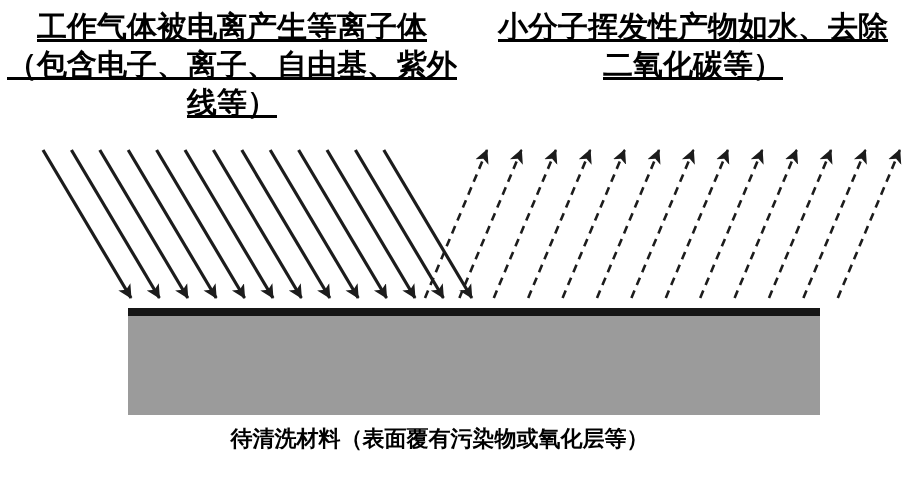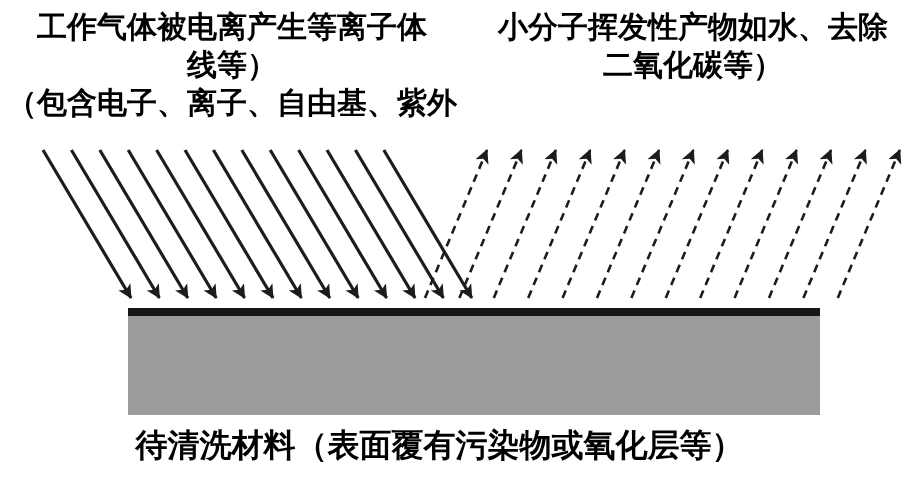--- a/index.html
+++ b/index.html
@@ -19,20 +19,21 @@
     overflow: hidden;
   }
   .label {
     position: absolute;
     text-align: center;
     font-size: 30px;
     line-height: 38px;
     font-weight: 600;
     white-space: nowrap;
     color: var(--text, #000000);
+    text-decoration: underline;
   }
   .label-plasma {
     left: 6px;
     top: 8px;
     width: 452px;
   }
   .label-products {
     left: 474px;
     top: 8px;
     width: 438px;
@@ -66,35 +67,35 @@
     background: var(--substrate, #9b9b9b);
     border-top: 8px solid var(--edge, #161616);
     box-sizing: content-box;
   }
   .caption {
     position: absolute;
     left: 0;
     top: 424px;
     width: 879px;
     text-align: center;
-    font-size: 32px;
+    font-size: 22px;
     font-weight: 600;
     white-space: nowrap;
     color: var(--text, #000000);
   }
 </style>
 </head>
 <body>
 
 <div class="figure">
 
   <div class="label label-plasma">
     <div>工作气体被电离产生等离子体</div>
+    <div>（包含电子、离子、自由基、紫外</div>
     <div>线等）</div>
-    <div>（包含电子、离子、自由基、紫外</div>
   </div>
 
   <div class="label label-products">
     <div>小分子挥发性产物如水、去除</div>
     <div>二氧化碳等）</div>
   </div>
 
   <svg class="arrow-layer" id="arrow-layer" viewBox="0 0 917 495" xmlns="http://www.w3.org/2000/svg">
     <defs>
       <marker id="arrowhead" markerUnits="userSpaceOnUse" markerWidth="18" markerHeight="16" refX="13" refY="8" orient="auto">

